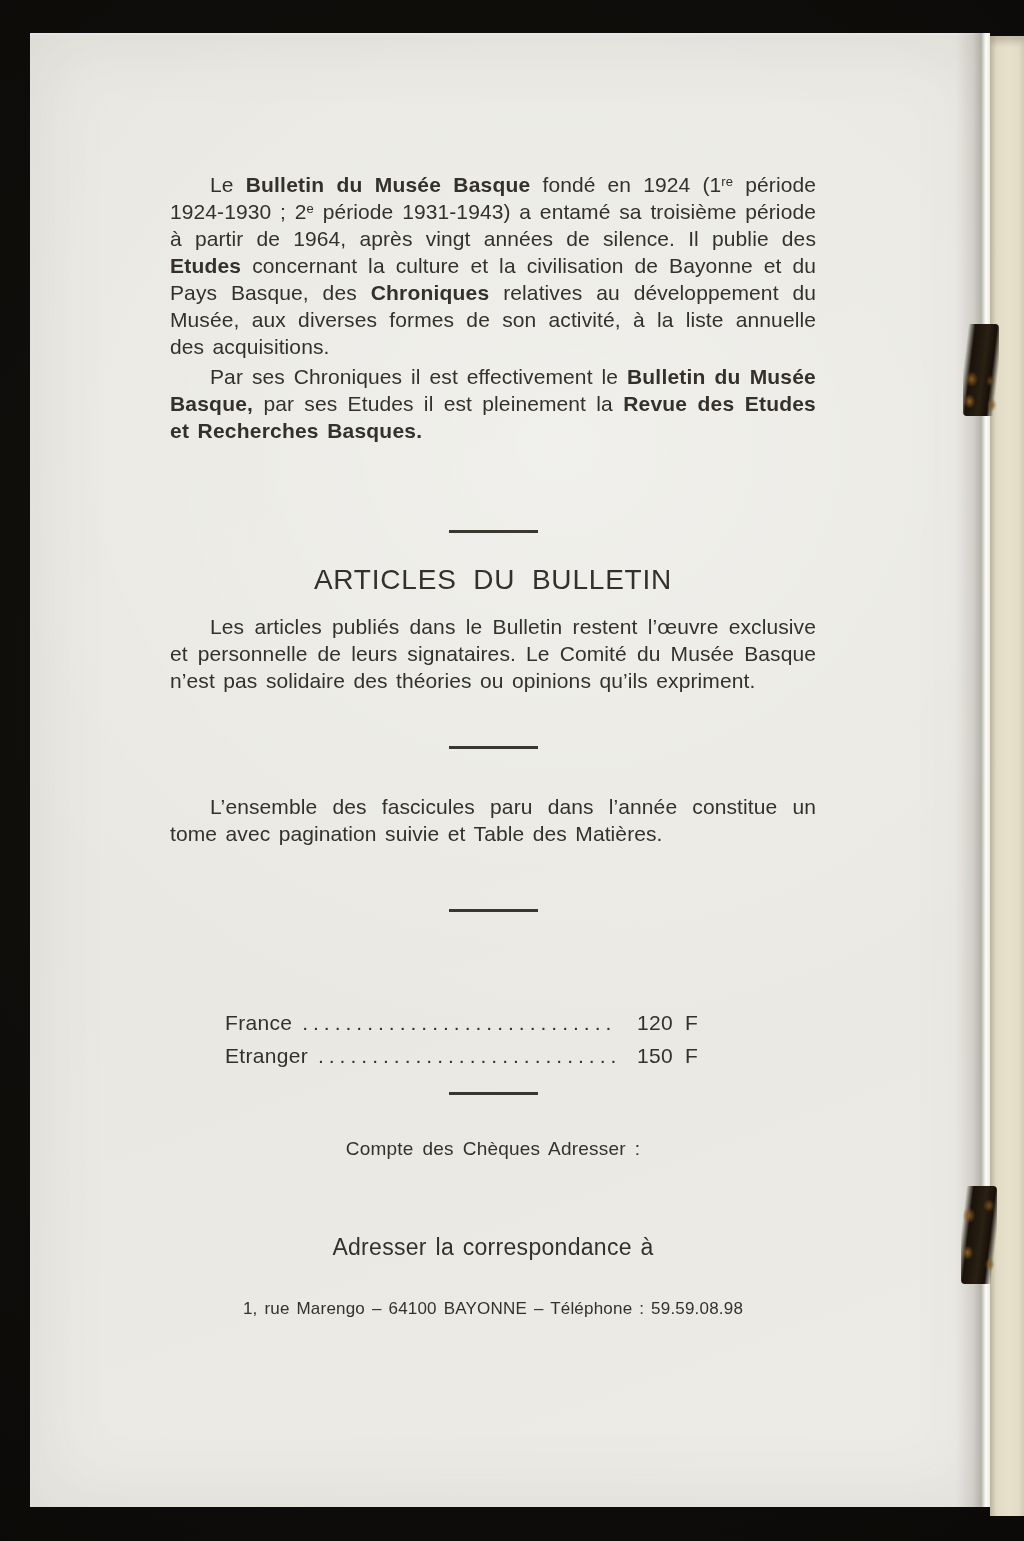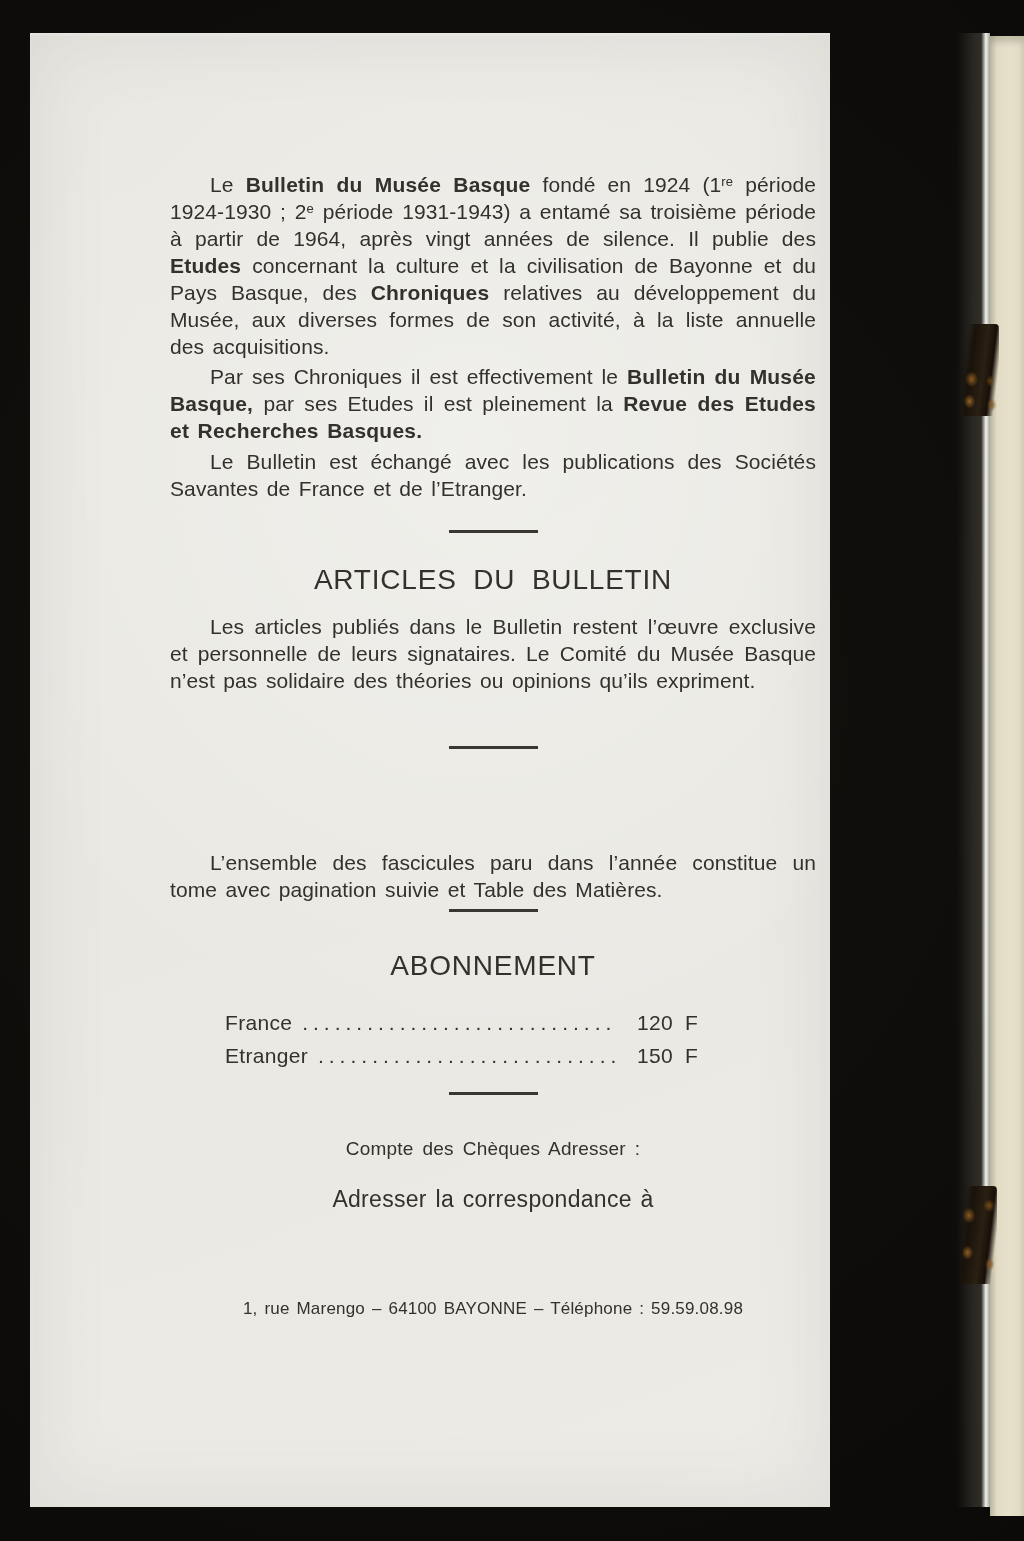--- a/index.html
+++ b/index.html
@@ -8,21 +8,21 @@
     background: #0c0b09;
     font-family: "Liberation Sans", "DejaVu Sans", sans-serif;
     overflow: hidden;
   }
   .scene {
     position: relative; width: 1024px; height: 1541px;
     background: radial-gradient(140% 100% at 45% 45%, #14120f 0%, #0b0a08 70%, #080706 100%);
     overflow: hidden;
   }
   .page {
-    position: absolute; left: 30px; top: 33px; width: 800px; height: 1474px;
+    position: absolute; left: 30px; top: 33px; width: 960px; height: 1474px;
     background:
       radial-gradient(120% 70% at 55% 28%, rgba(255,255,255,0.35) 0%, rgba(255,255,255,0) 60%),
       linear-gradient(160deg, #e8e7e1 0%, #e9e8e2 55%, #ecebe6 100%);
     box-shadow: inset 0 0 80px rgba(95,90,75,0.10), inset 0 2px 2px rgba(255,255,255,0.4);
     color: #34312c;
   }
   .fold {
     position: absolute; left: 956px; top: 33px; width: 34px; height: 1474px;
     background: linear-gradient(to right,
       rgba(140,136,124,0) 0%,
@@ -97,55 +97,53 @@
 <body>
 
 <div class="scene">
 
   <div class="page">
 
     <p class="para" style="top:138px"><span>Le </span><span class="b">Bulletin du Musée Basque</span><span> fondé en 1924 (1</span><sup>re</sup><span> période 1924-1930 ; 2</span><sup>e</sup><span> période 1931-1943) a entamé sa troisième période à partir de 1964, après vingt années de silence. Il publie des </span><span class="b">Etudes</span><span> concernant la culture et la civilisation de Bayonne et du Pays Basque, des </span><span class="b">Chroniques</span><span> relatives au développement du Musée, aux diverses formes de son activité, à la liste annuelle des acquisitions.</span></p>
 
     <p class="para" style="top:330px"><span>Par ses Chroniques il est effectivement le </span><span class="b">Bulletin du Musée Basque,</span><span> par ses Etudes il est pleinement la </span><span class="b">Revue des Etudes et Recherches Basques.</span></p>
 
-    <p class="para" style="top:415px">Le Bulletin est échangé avec les publications des Sociétés Savantes de France et de l’Etranger.</p>
 
     <div class="divider" style="top:497px"></div>
 
     <h2 class="heading" style="top:534px">ARTICLES DU BULLETIN</h2>
 
     <p class="para" style="top:580px">Les articles publiés dans le Bulletin restent l’œuvre exclusive et personnelle de leurs signataires. Le Comité du Musée Basque n’est pas solidaire des théories ou opinions qu’ils expriment.</p>
 
     <div class="divider" style="top:713px"></div>
 
 
-    <p class="para" style="top:816px">L’ensemble des fascicules paru dans l’année constitue un tome avec pagination suivie et Table des Matières.</p>
+    <p class="para" style="top:760px">L’ensemble des fascicules paru dans l’année constitue un tome avec pagination suivie et Table des Matières.</p>
 
     <div class="divider" style="top:876px"></div>
 
-    <h2 class="heading" style="top:920px">ABONNEMENT</h2>
 
     <div class="abo-row" style="top:976px">
       <span class="abo-label">France</span>
       <span class="abo-dots">............................................................</span>
       <span class="abo-value">120 F</span>
     </div>
 
     <div class="abo-row" style="top:1009px">
       <span class="abo-label">Etranger</span>
       <span class="abo-dots">............................................................</span>
       <span class="abo-value">150 F</span>
     </div>
 
     <div class="divider" style="top:1059px"></div>
 
     <p class="footline fs-small" style="top:1104px">Compte des Chèques Adresser :</p>
 
 
-    <p class="footline fs-large" style="top:1152px">Adresser la correspondance à</p>
+    <p class="footline fs-large" style="top:1200px">Adresser la correspondance à</p>
 
 
     <p class="footline fs-addr" style="top:1264px">1, rue Marengo – 64100 BAYONNE – Téléphone : 59.59.08.98</p>
 
   </div>
 
   <div class="fold"></div>
   <div class="adjacent-page"></div>
   <div class="staple top-staple"></div>
   <div class="staple bottom-staple"></div>

